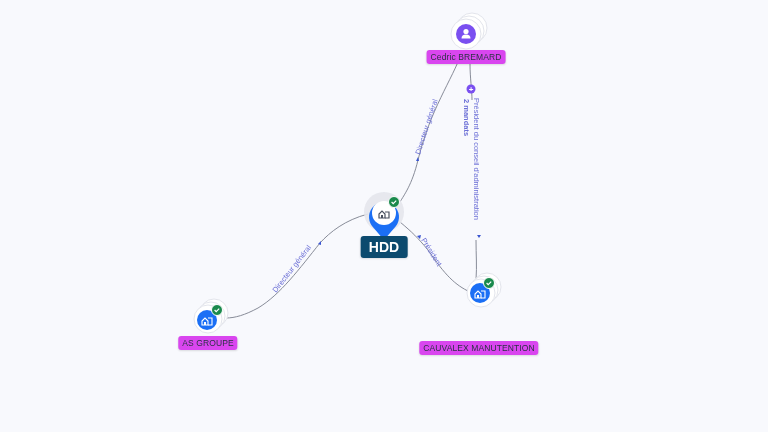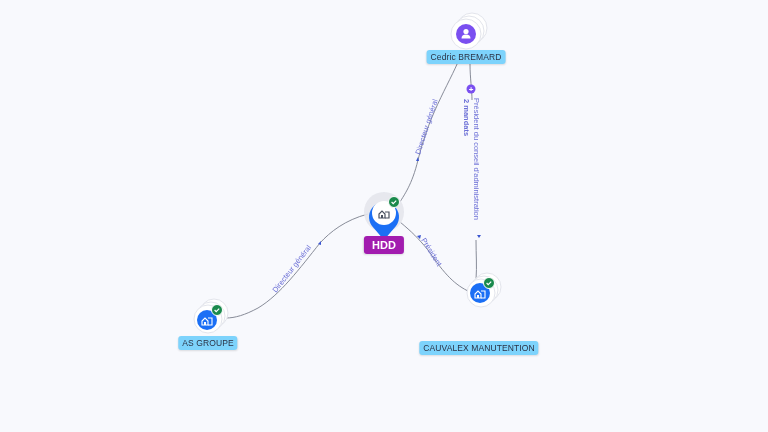--- a/index.html
+++ b/index.html
@@ -7,33 +7,33 @@
     width: 768px; height: 432px; overflow: hidden;
     background: #f8f9fd;
     font-family: "Liberation Sans", sans-serif;
     position: relative;
   }
   #graph { position: absolute; left: 0; top: 0; }
   .edge { fill: none; stroke: #7a7f8c; stroke-width: 0.9; }
   .edge-label { font-family: "Liberation Sans", sans-serif; font-size: 7.5px; fill: #6b6fd6; }
   .node-label {
     position: absolute;
-    background: #7dd3fc;
+    background: #d946ef;
     color: #2b3245;
     font-size: 8.5px;
     padding: 2px 4px;
     border-radius: 3px;
     box-shadow: 0 1px 2px rgba(0,0,0,0.12);
     white-space: nowrap;
     transform: translateX(-50%);
     letter-spacing: 0.1px;
   }
   .node-label.primary {
-    background: #a21caf; color: #ffffff; font-weight: bold;
-    padding: 3px 8px; border-radius: 3px; font-size: 11px;
+    background: #0c4a6e; color: #ffffff; font-weight: bold;
+    padding: 3px 8px; border-radius: 3px; font-size: 14px;
   }
 </style>
 </head>
 <body>
 
 <svg id="graph" width="768" height="432" viewBox="0 0 768 432">
 
   <path class="edge" d="M462,52 C452,80 430,110 418,160 C412,185 404,195 400,202"></path>
   <text class="edge-label" transform="translate(420,155) rotate(-72)">Directeur général</text>
   <path d="M416,161 l2,-4 l1,4 z" fill="#3a55d0"></path>

